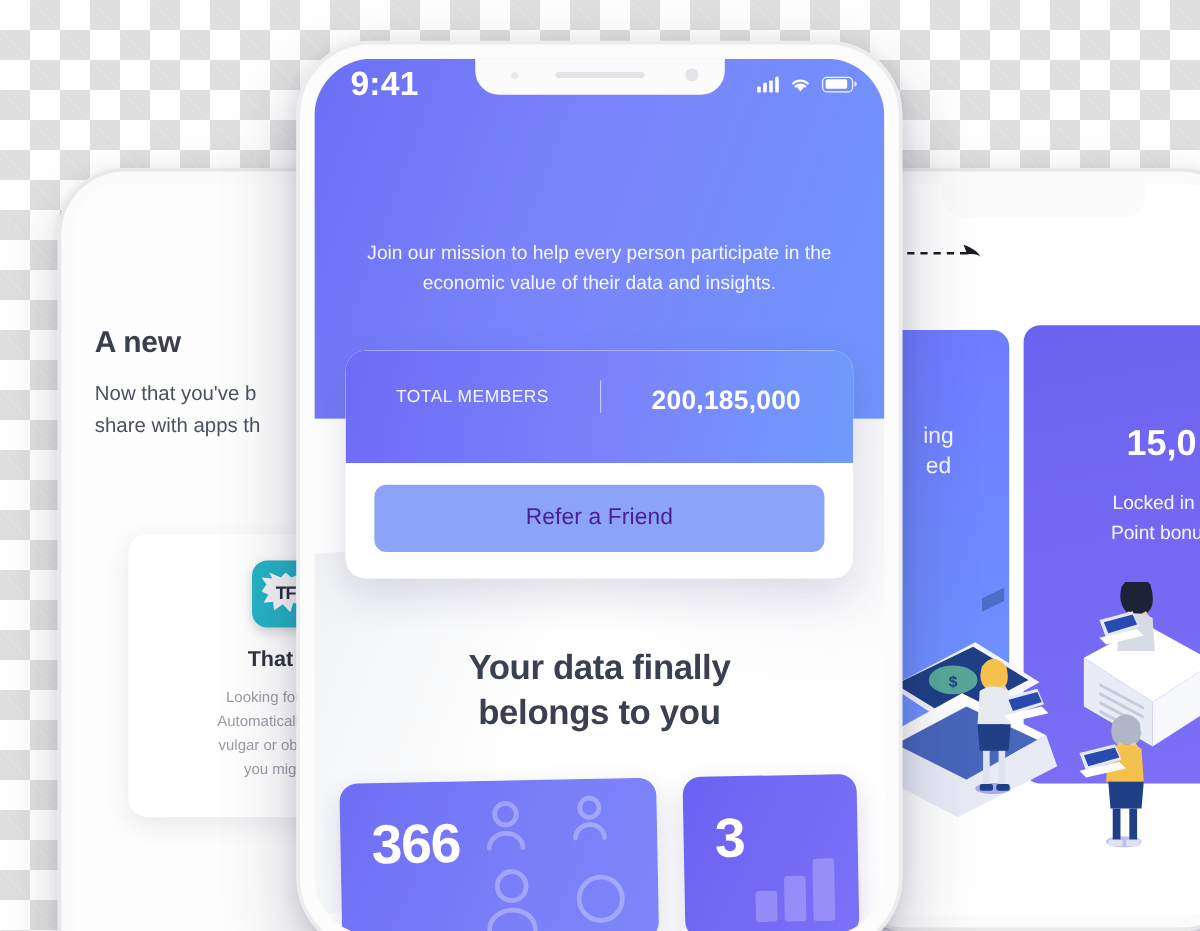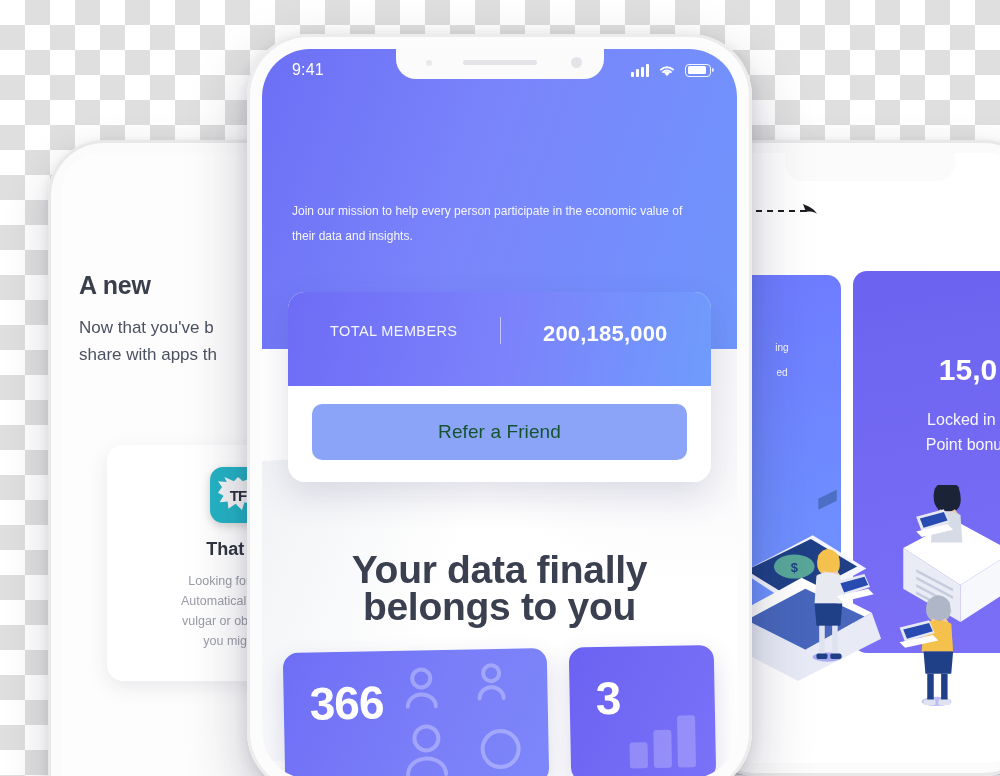--- a/index.html
+++ b/index.html
@@ -180,21 +180,21 @@
     font-size: 30px;
     font-weight: bold;
     margin-top: 82px;
   }
   .rp-lines {
     margin-top: 20px;
     font-size: 16px;
     line-height: 25px;
     color: rgba(255,255,255,0.95);
   }
-  .rp-card-a .rp-lines { margin-top: 60px; font-size: 10px; }
+  .rp-card-a .rp-lines { margin-top: 76px; font-size: 19px; }
 
   
   .illus {
     position: absolute;
     bottom: 28px;
     left: 0;
     width: 100%;
     height: 250px;
   }
 
@@ -283,22 +283,22 @@
     height: 42px;
     display: flex;
     align-items: center;
     justify-content: space-between;
     padding: 0 26px 0 30px;
     box-sizing: border-box;
     z-index: 7;
     color: #fff;
   }
   .status-time {
-    font-size: 16px;
-    font-weight: normal;
+    font-size: 28px;
+    font-weight: bold;
     letter-spacing: 0.2px;
   }
   .status-icons {
     display: flex;
     align-items: center;
     gap: 9px;
   }
   .bars { display: flex; align-items: flex-end; gap: 2px; height: 13px; }
   .bars i { display: block; width: 3px; background: #fff; border-radius: 1px; }
   .bars i:nth-child(1) { height: 5px; }
@@ -351,21 +351,22 @@
     transform: translateY(-50%);
     width: 32px; height: 32px;
     display: flex; align-items: center; justify-content: center;
   }
 
   .hdr-sub {
     position: absolute;
     left: 30px; right: 30px;
     top: 150px;
     z-index: 5;
-    font-size: 12px;
+    text-align: center;
+    font-size: 16px;
     line-height: 25px;
     color: rgba(255,255,255,0.93);
   }
 
   
   .stats-card {
     position: absolute;
     left: 26px; right: 26px;
     top: 243px;
     z-index: 8;
@@ -407,41 +408,40 @@
   .stats-bottom {
     background: #ffffff;
     padding: 18px 24px 22px;
   }
   .refer-btn {
     display: block;
     width: 100%;
     border: none;
     border-radius: 10px;
     background: #8ba4f8;
-    color: #14532d;
+    color: #4c1d95;
     font-size: 19px;
     font-family: inherit;
     padding: 17px 0;
     cursor: pointer;
     letter-spacing: 0.1px;
   }
 
   
   .body-head {
     position: absolute;
     left: 34px; right: 34px;
     top: 490px;
     z-index: 4;
     text-align: center;
-    font-size: 39px;
+    font-size: 29px;
     line-height: 37px;
     font-weight: bold;
     color: #3b4050;
     letter-spacing: -0.3px;
-    margin-top: 12px;
   }
 
   
   .metrics {
     position: absolute;
     left: 22px; right: 22px;
     top: 600px;
     z-index: 4;
     display: flex;
     gap: 22px;

